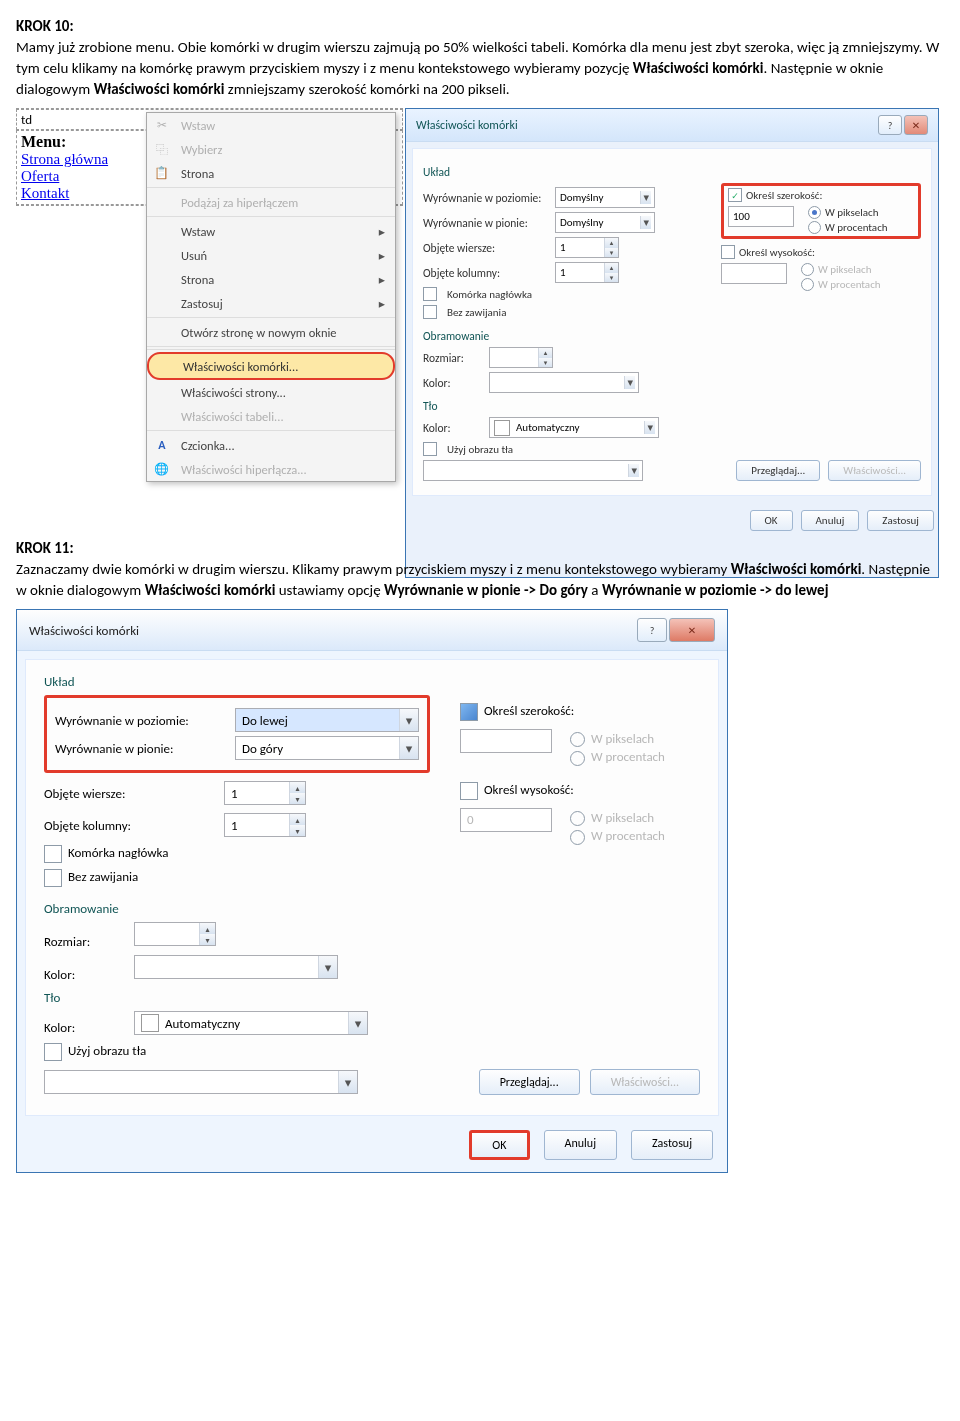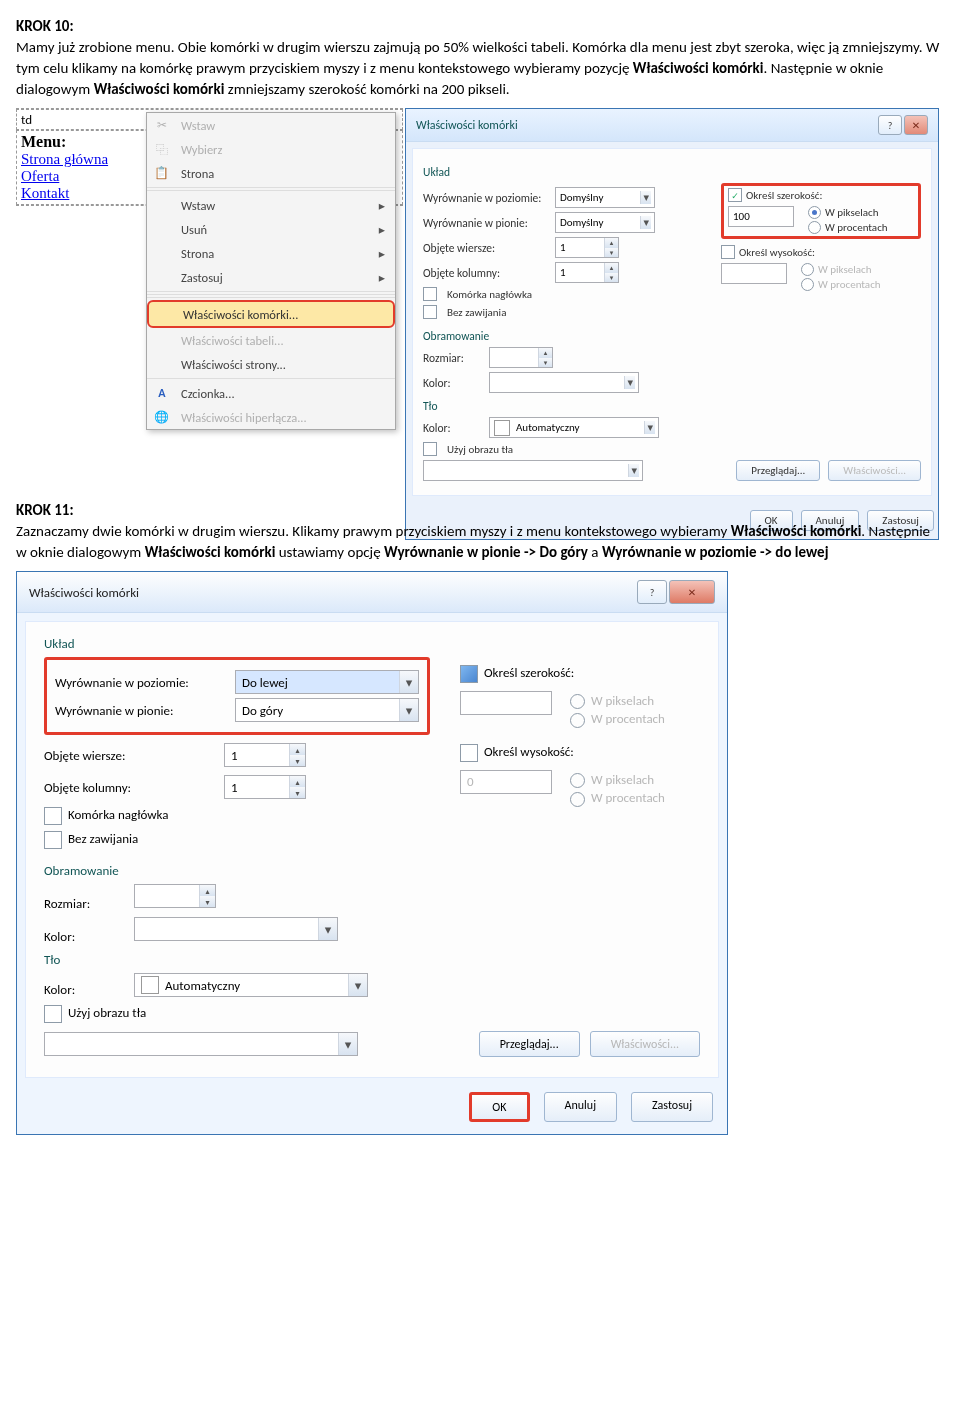--- a/index.html
+++ b/index.html
@@ -10,21 +10,21 @@
 .dash-line{border-top:1px dashed #999}
 .td-row{border:1px dashed #999;padding:2px 4px;font-size:13px}
 .menu-b{font-weight:700;font-family:"Times New Roman",serif;font-size:16px}
 .lnk{color:#0000EE;text-decoration:underline;font-family:"Times New Roman",serif;font-size:15px}
 .ctx-menu{background:#f4f4f4;border:1px solid #a8a8a8;box-shadow:2px 2px 6px rgba(0,0,0,.25);font-size:12.5px;margin-top:2px;margin-left:130px;width:248px}
 .ctx-item{display:flex;align-items:center;padding:4px 10px 4px 6px;gap:10px;color:#444}
 .dis{color:#b0b0b0}
 .ctx-sep{border-top:1px solid #ddd;margin:2px 0}
 .ic{width:18px;height:16px;display:flex;align-items:center;justify-content:center;font-size:12px}
 .arrow{margin-left:auto;color:#555}
-.ctx-hl{background:#fde8a6;border:2px solid #e23b2b;border-radius:6px;color:#333}
+.ctx-hl{background:#fde8a6;border:2px solid #e23b2b;border-radius:13px;color:#333}
 .dlg{border:1px solid #3a75b3;background:#eaf1fb;font-size:11.5px;margin-left:2px}
 .dlg-title{background:linear-gradient(#e9f3ff,#d4e6fb);padding:6px 10px;font-size:12px;color:#155;border-bottom:1px solid #c9dcf2;display:flex;align-items:center}
 .dlg-close{margin-left:auto;display:flex;gap:2px}
 .wbtn{width:22px;height:18px;border:1px solid #9ab;background:linear-gradient(#fefefe,#e2eefb);border-radius:3px;display:flex;align-items:center;justify-content:center;font-size:10px;color:#444}
 .dlg-body{background:#fdfdfd;margin:6px;padding:10px;border:1px solid #dfeafc}
 .sec-h{color:#155;font-size:11.5px;margin:6px 0 4px}
 .row{display:flex;align-items:center;margin:4px 0;gap:6px}
 .lab{width:126px;color:#333}
 .sel{border:1px solid #abadb3;background:#fff;height:19px;width:90px;display:flex;align-items:center;padding:0 4px;font-size:11px;position:relative}
 .sel::after{content:"▾";position:absolute;right:3px;color:#555;background:linear-gradient(#f6f8fb,#d8e3f0);padding:0 2px;border-left:1px solid #cfd6e0}
@@ -85,20 +85,24 @@
         </div>
       <div class="ctx-item dis">
           <span class="ic">⿻</span>
           <span>Wybierz</span>
         </div>
       <div class="ctx-item">
           <span class="ic">📋</span>
           <span>Strona</span>
         </div>
       <div class="ctx-sep"></div>
+      <div class="ctx-item dis">
+          <span class="ic"></span>
+          <span>Podążaj za hiperłączem</span>
+        </div>
       <div class="ctx-sep"></div>
       <div class="ctx-item">
           <span class="ic"></span>
           <span>Wstaw</span>
           <span class="arrow">▸</span>
         </div>
       <div class="ctx-item">
           <span class="ic"></span>
           <span>Usuń</span>
           <span class="arrow">▸</span>
@@ -107,33 +111,37 @@
           <span class="ic"></span>
           <span>Strona</span>
           <span class="arrow">▸</span>
         </div>
       <div class="ctx-item">
           <span class="ic"></span>
           <span>Zastosuj</span>
           <span class="arrow">▸</span>
         </div>
       <div class="ctx-sep"></div>
+      <div class="ctx-item">
+          <span class="ic"></span>
+          <span>Otwórz stronę w nowym oknie</span>
+        </div>
       <div class="ctx-sep"></div>
       <div class="ctx-sep"></div>
       <div class="ctx-item ctx-hl">
           <span class="ic"></span>
           <span>Właściwości komórki...</span>
         </div>
+      <div class="ctx-item">
+          <span class="ic"></span>
+          <span>Właściwości strony...</span>
+        </div>
       <div class="ctx-item dis">
           <span class="ic"></span>
           <span>Właściwości tabeli...</span>
-        </div>
-      <div class="ctx-item">
-          <span class="ic"></span>
-          <span>Właściwości strony...</span>
         </div>
       <div class="ctx-sep"></div>
       <div class="ctx-item">
           <span class="ic" style="color:#2a5ebf;font-weight:700">A</span>
           <span>Czcionka...</span>
         </div>
       <div class="ctx-item dis">
           <span class="ic">🌐</span>
           <span>Właściwości hiperłącza...</span>
         </div>

